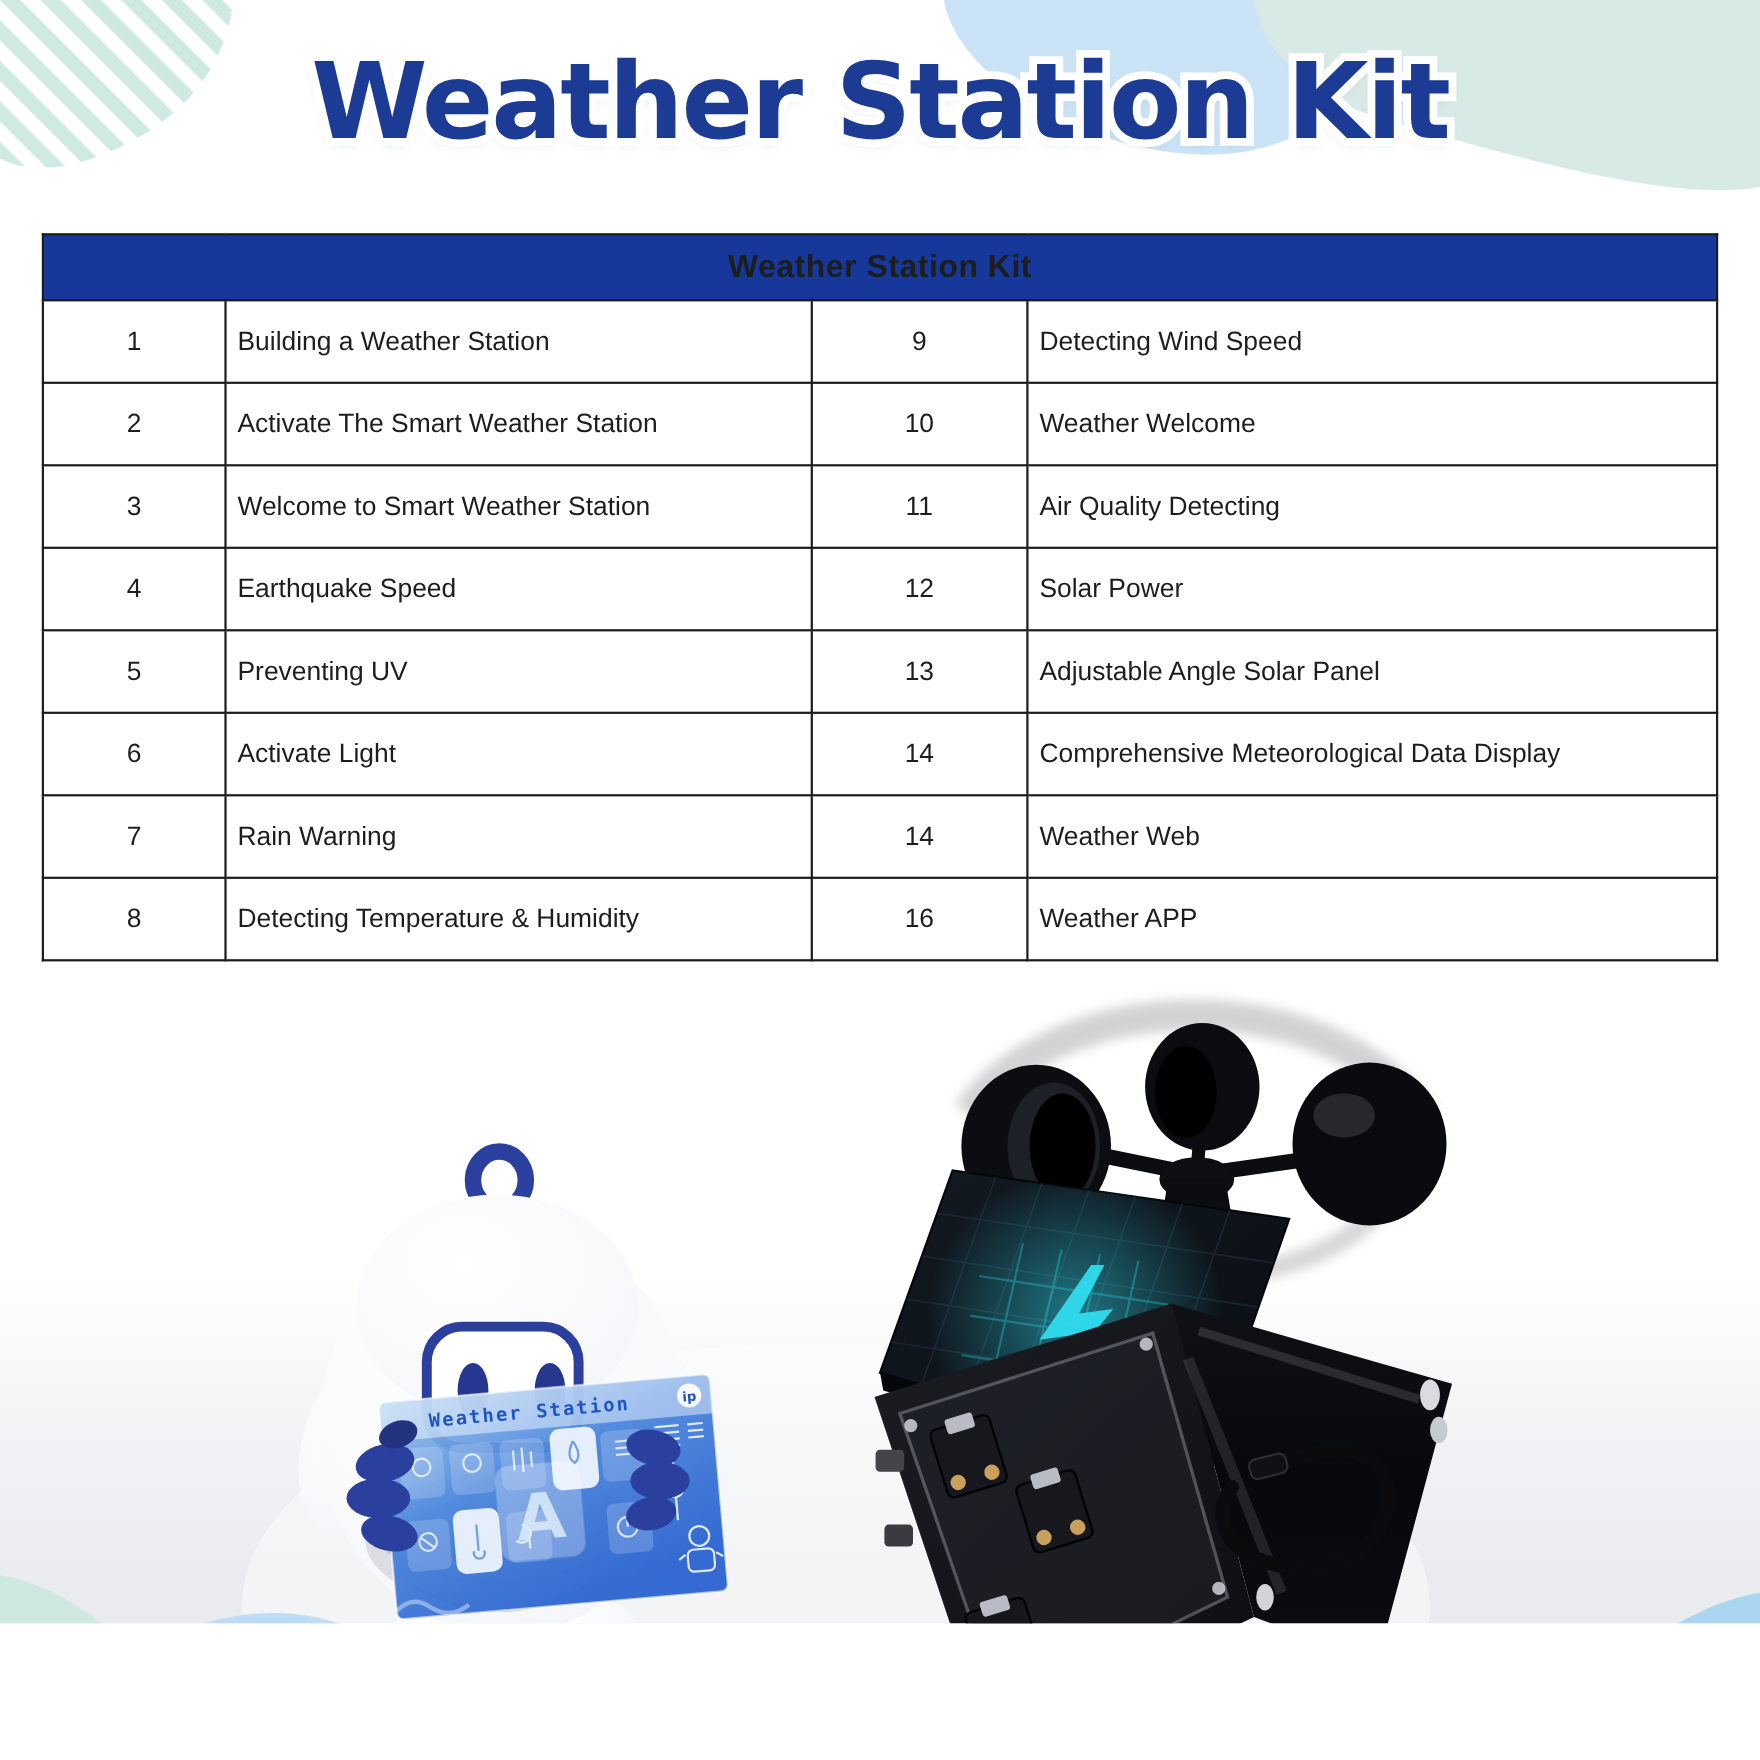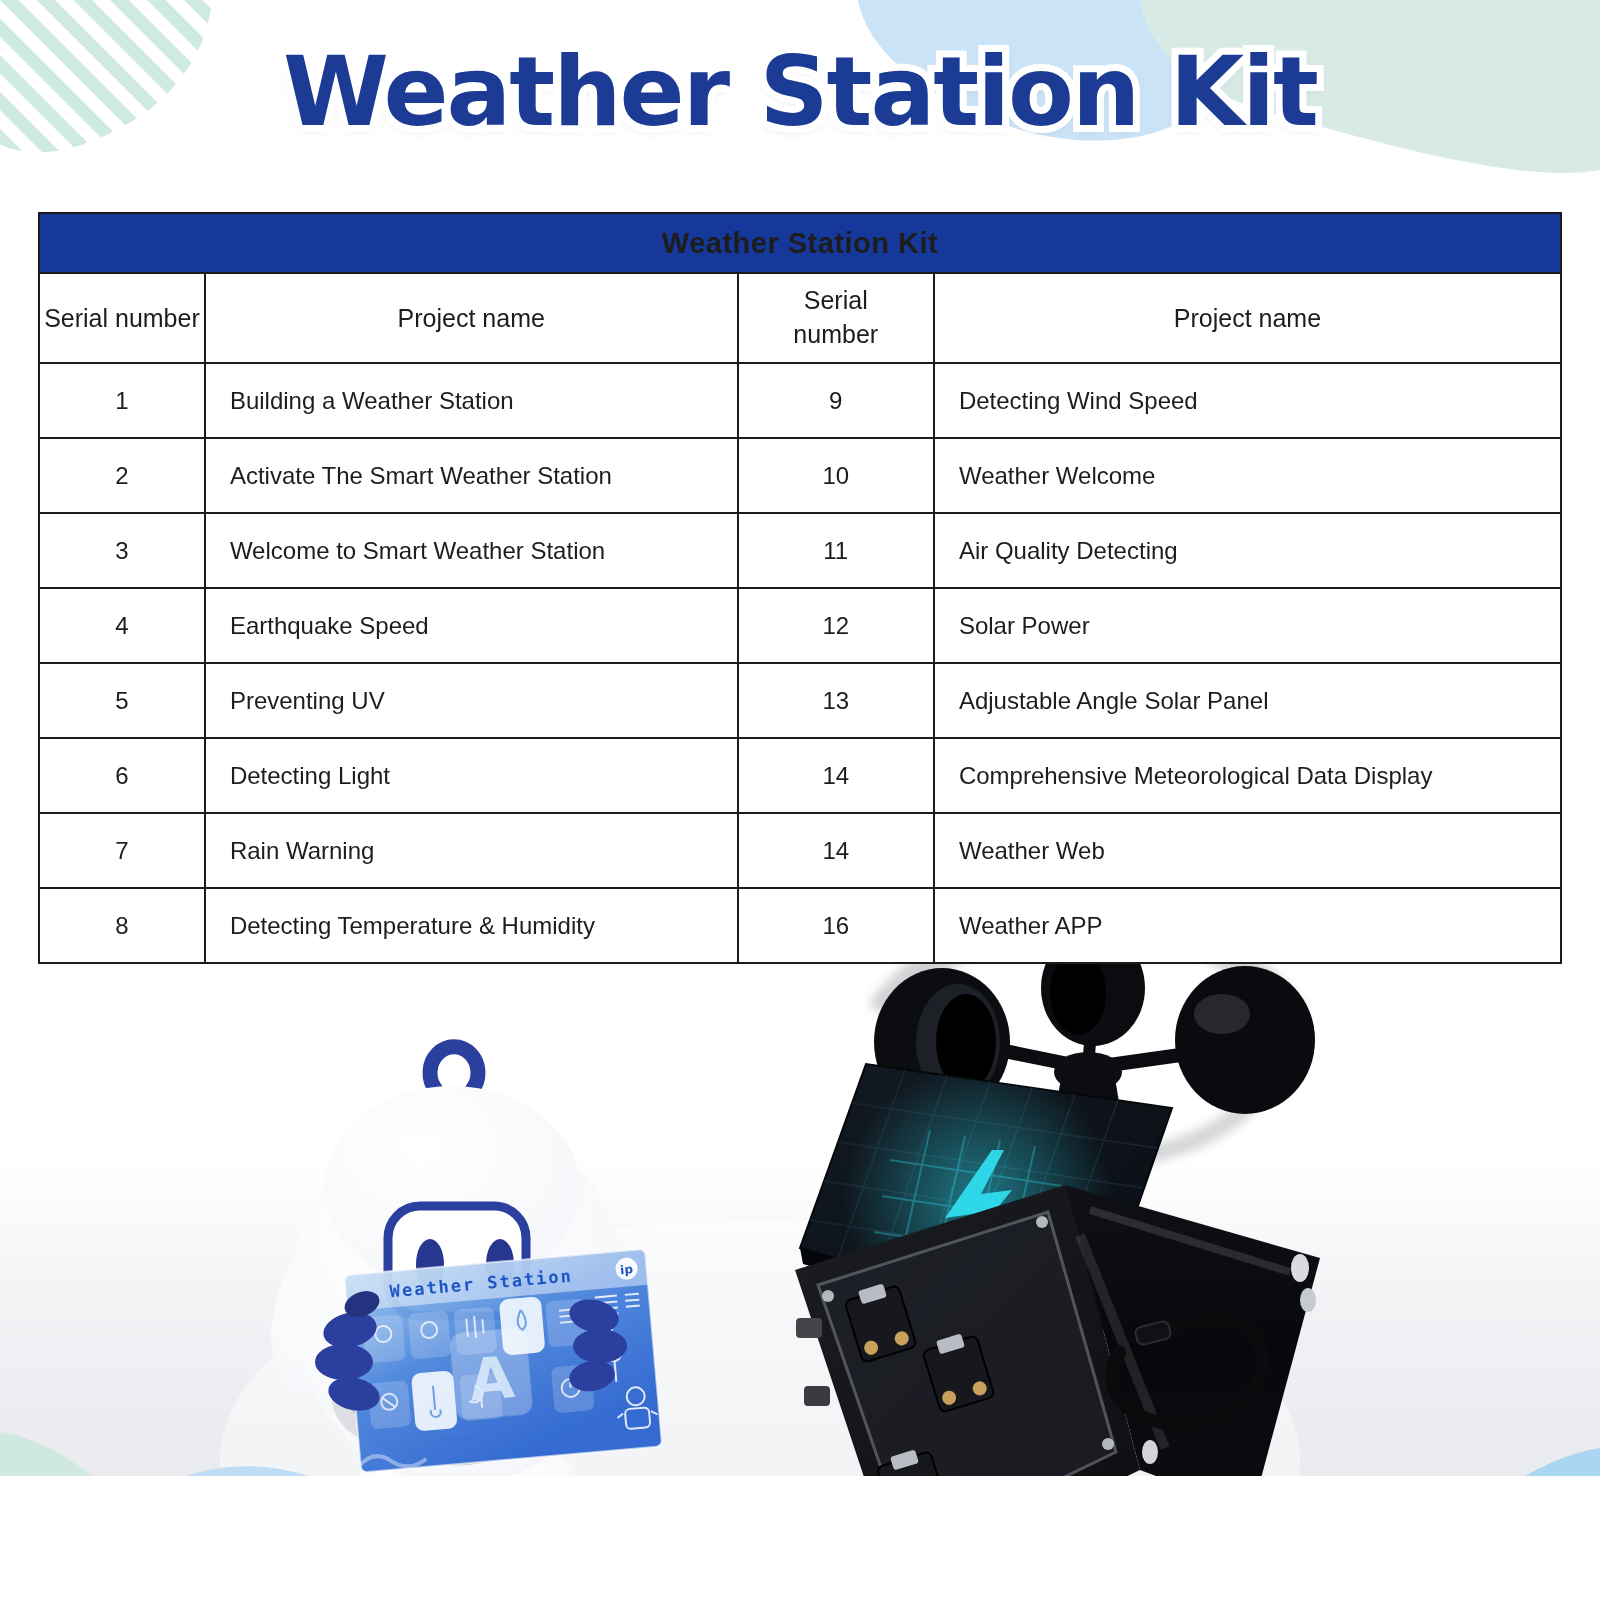--- a/index.html
+++ b/index.html
@@ -18,21 +18,21 @@
 
   
   table.kit{position:absolute;left:38px;top:212px;width:1524px;z-index:3;
     border-collapse:collapse;table-layout:fixed;background:#fff;}
   table.kit th,table.kit td{border:2px solid #1c1c1c;color:#1d1d1d;}
   th.bar{height:56px;background:#16389b;color:#ffffff;font-size:29px;font-weight:bold;
          text-align:center;letter-spacing:.5px;}
   tr.cols th{height:86px;font-size:25px;font-weight:normal;text-align:center;vertical-align:middle;}
   tr.row td{height:71px;font-size:24px;vertical-align:middle;}
   td.num{text-align:center;}
-  td.proj{text-align:left;padding-left:24px;}
+  td.proj{text-align:left;padding-left:10px;}
   .force-wrap{display:inline-block;max-width:104px;line-height:1.35;}
 </style>
 </head>
 <body>
 
 <div id="canvas">
 
   <svg class="bg-svg" viewBox="0 0 1600 1600">
     <defs>
       <pattern id="stripes" width="26" height="26" patternUnits="userSpaceOnUse" patternTransform="rotate(-45)">
@@ -71,26 +71,20 @@
     <colgroup>
         <col style="width:10.9%">
         <col style="width:35%">
         <col style="width:12.9%">
         <col style="width:41.2%">
       </colgroup>
     <tbody>
         <tr>
       <th class="bar" colspan="4">Weather Station Kit</th>
     </tr>
-    <tr class="cols">
-      <th><span style="white-space:nowrap">Serial number</span></th>
-      <th>Project name</th>
-      <th><span class="force-wrap">Serial number</span></th>
-      <th>Project name</th>
-    </tr>
     <tr class="row">
       <td class="num">1</td>
       <td class="proj">Building a Weather Station</td>
       <td class="num">9</td>
       <td class="proj">Detecting Wind Speed</td>
     </tr>
     <tr class="row">
       <td class="num">2</td>
       <td class="proj">Activate The Smart Weather Station</td>
       <td class="num">10</td>
@@ -109,21 +103,21 @@
       <td class="proj">Solar Power</td>
     </tr>
     <tr class="row">
       <td class="num">5</td>
       <td class="proj">Preventing UV</td>
       <td class="num">13</td>
       <td class="proj">Adjustable Angle Solar Panel</td>
     </tr>
     <tr class="row">
       <td class="num">6</td>
-      <td class="proj">Detecting Light</td>
+      <td class="proj">Activate Light</td>
       <td class="num">14</td>
       <td class="proj">Comprehensive Meteorological Data Display</td>
     </tr>
     <tr class="row">
       <td class="num">7</td>
       <td class="proj">Rain Warning</td>
       <td class="num">14</td>
       <td class="proj">Weather Web</td>
     </tr>
     <tr class="row">

